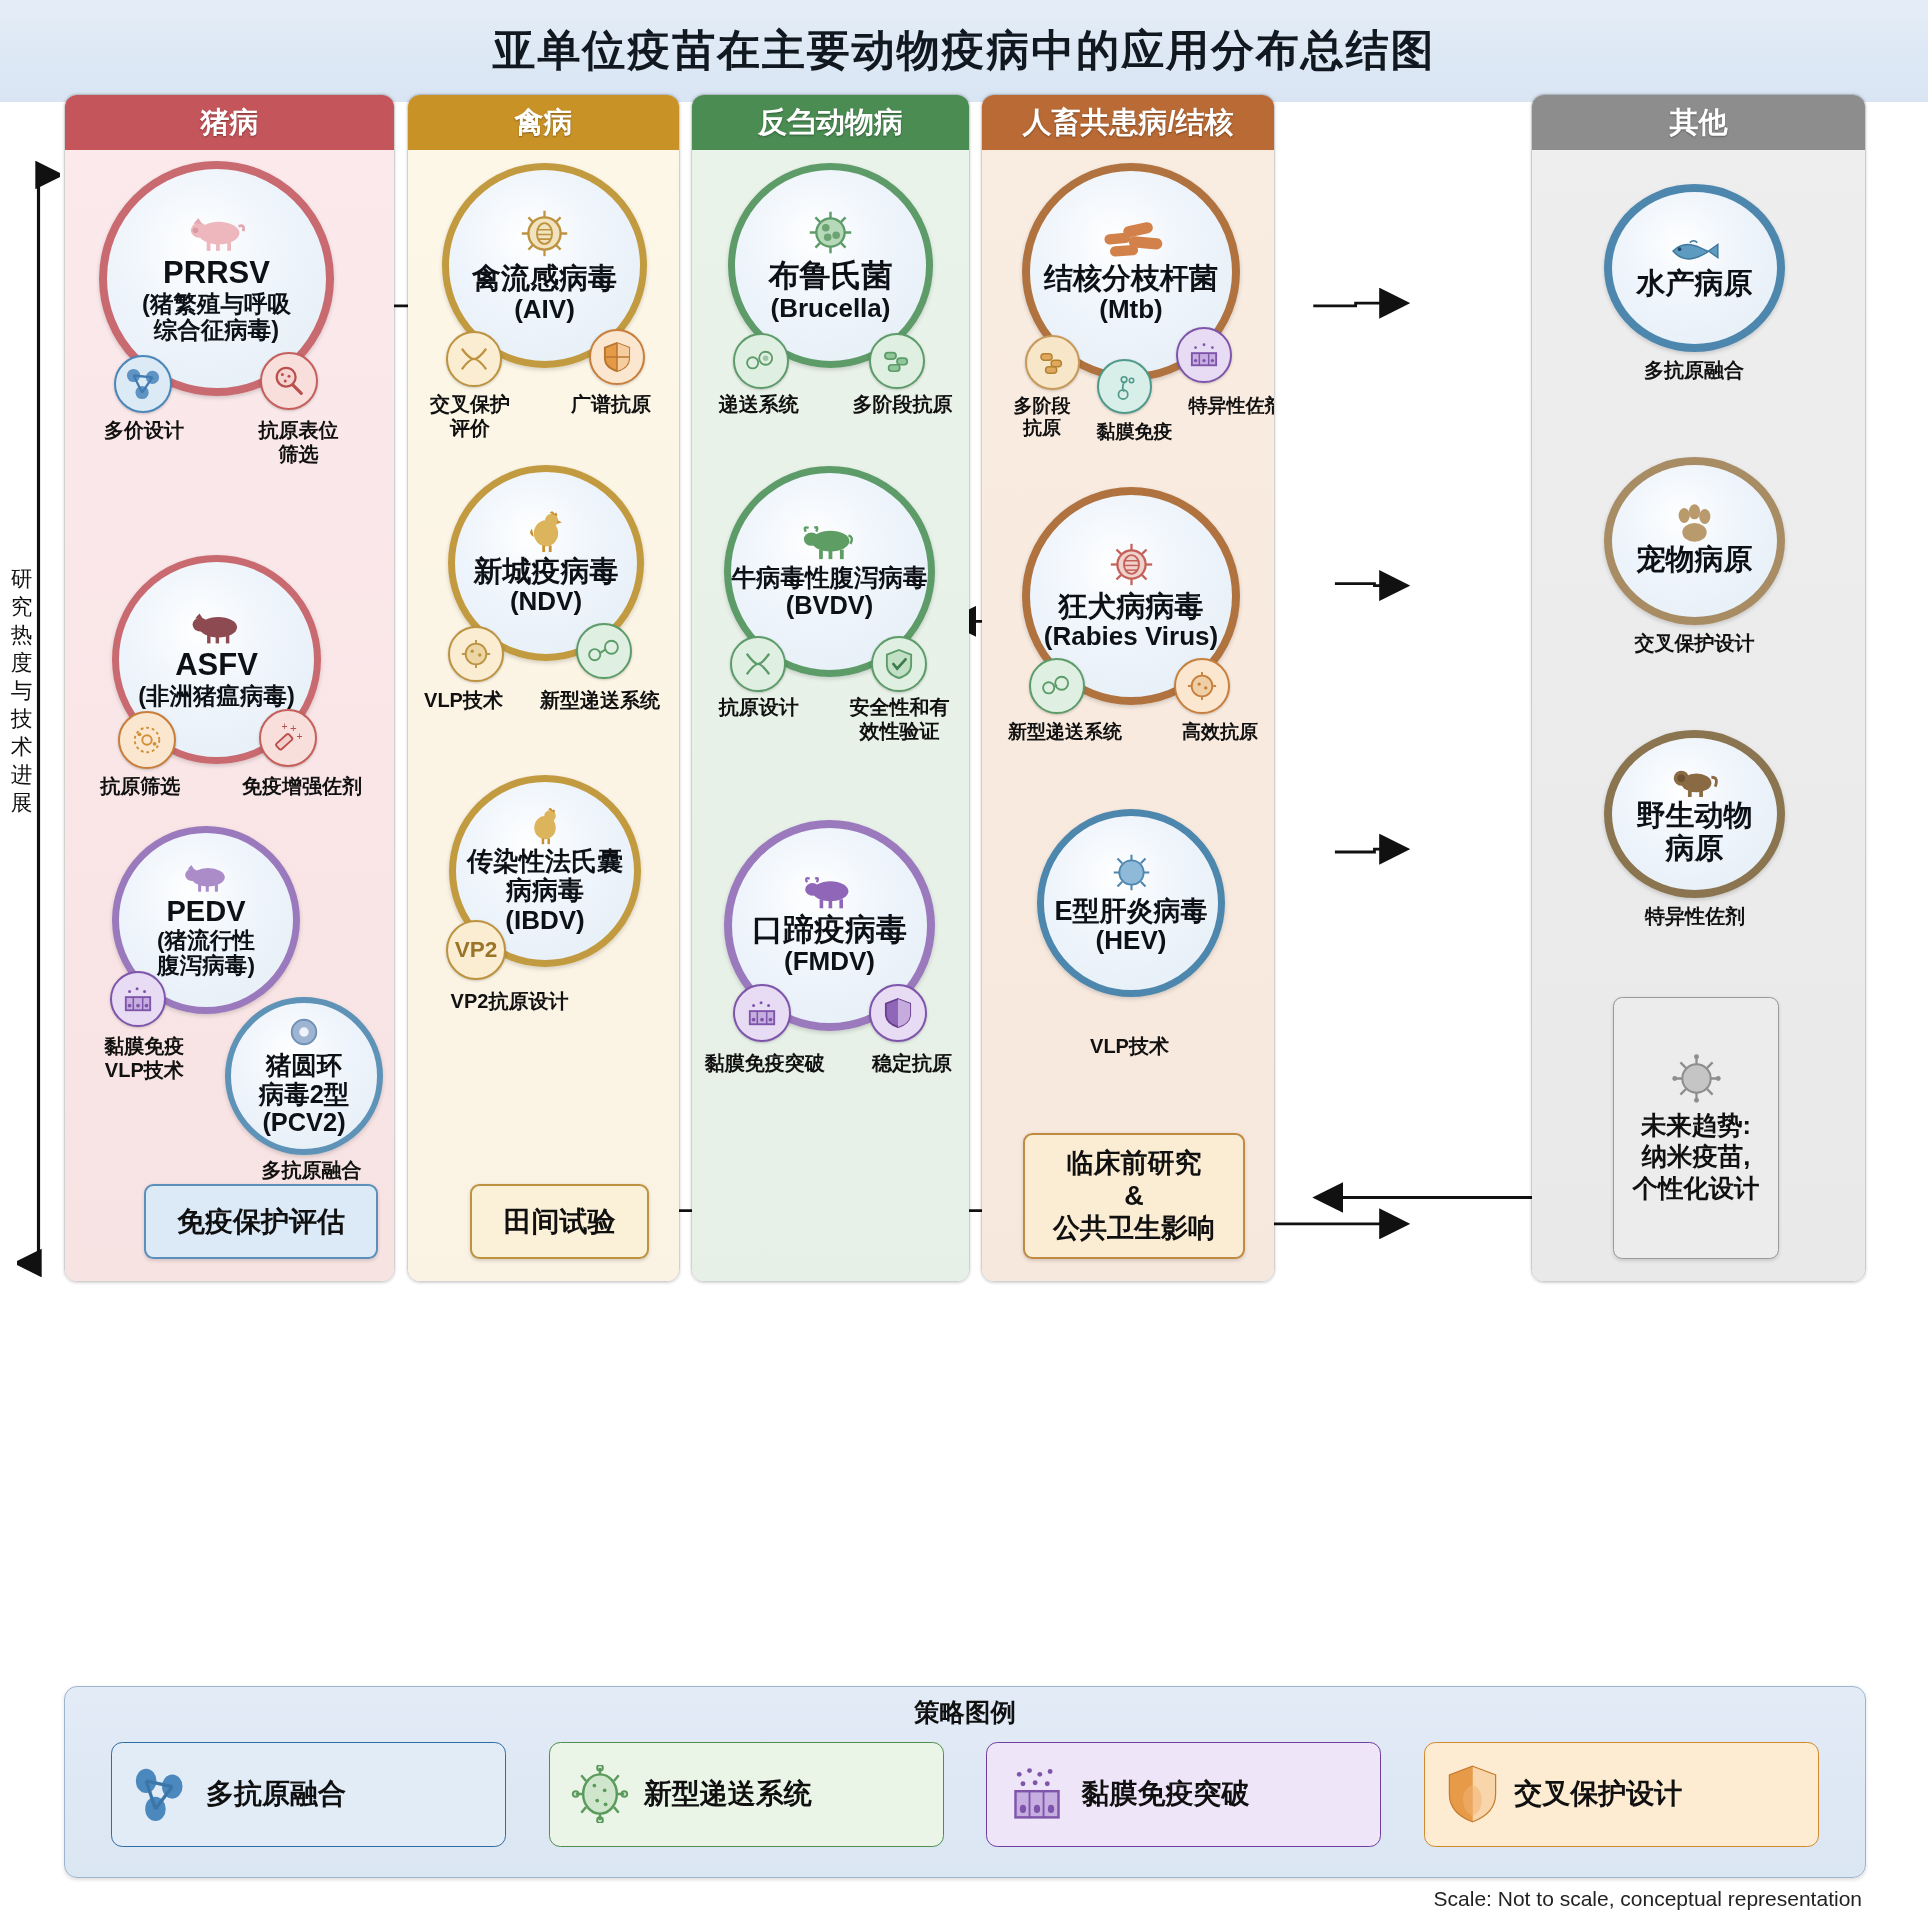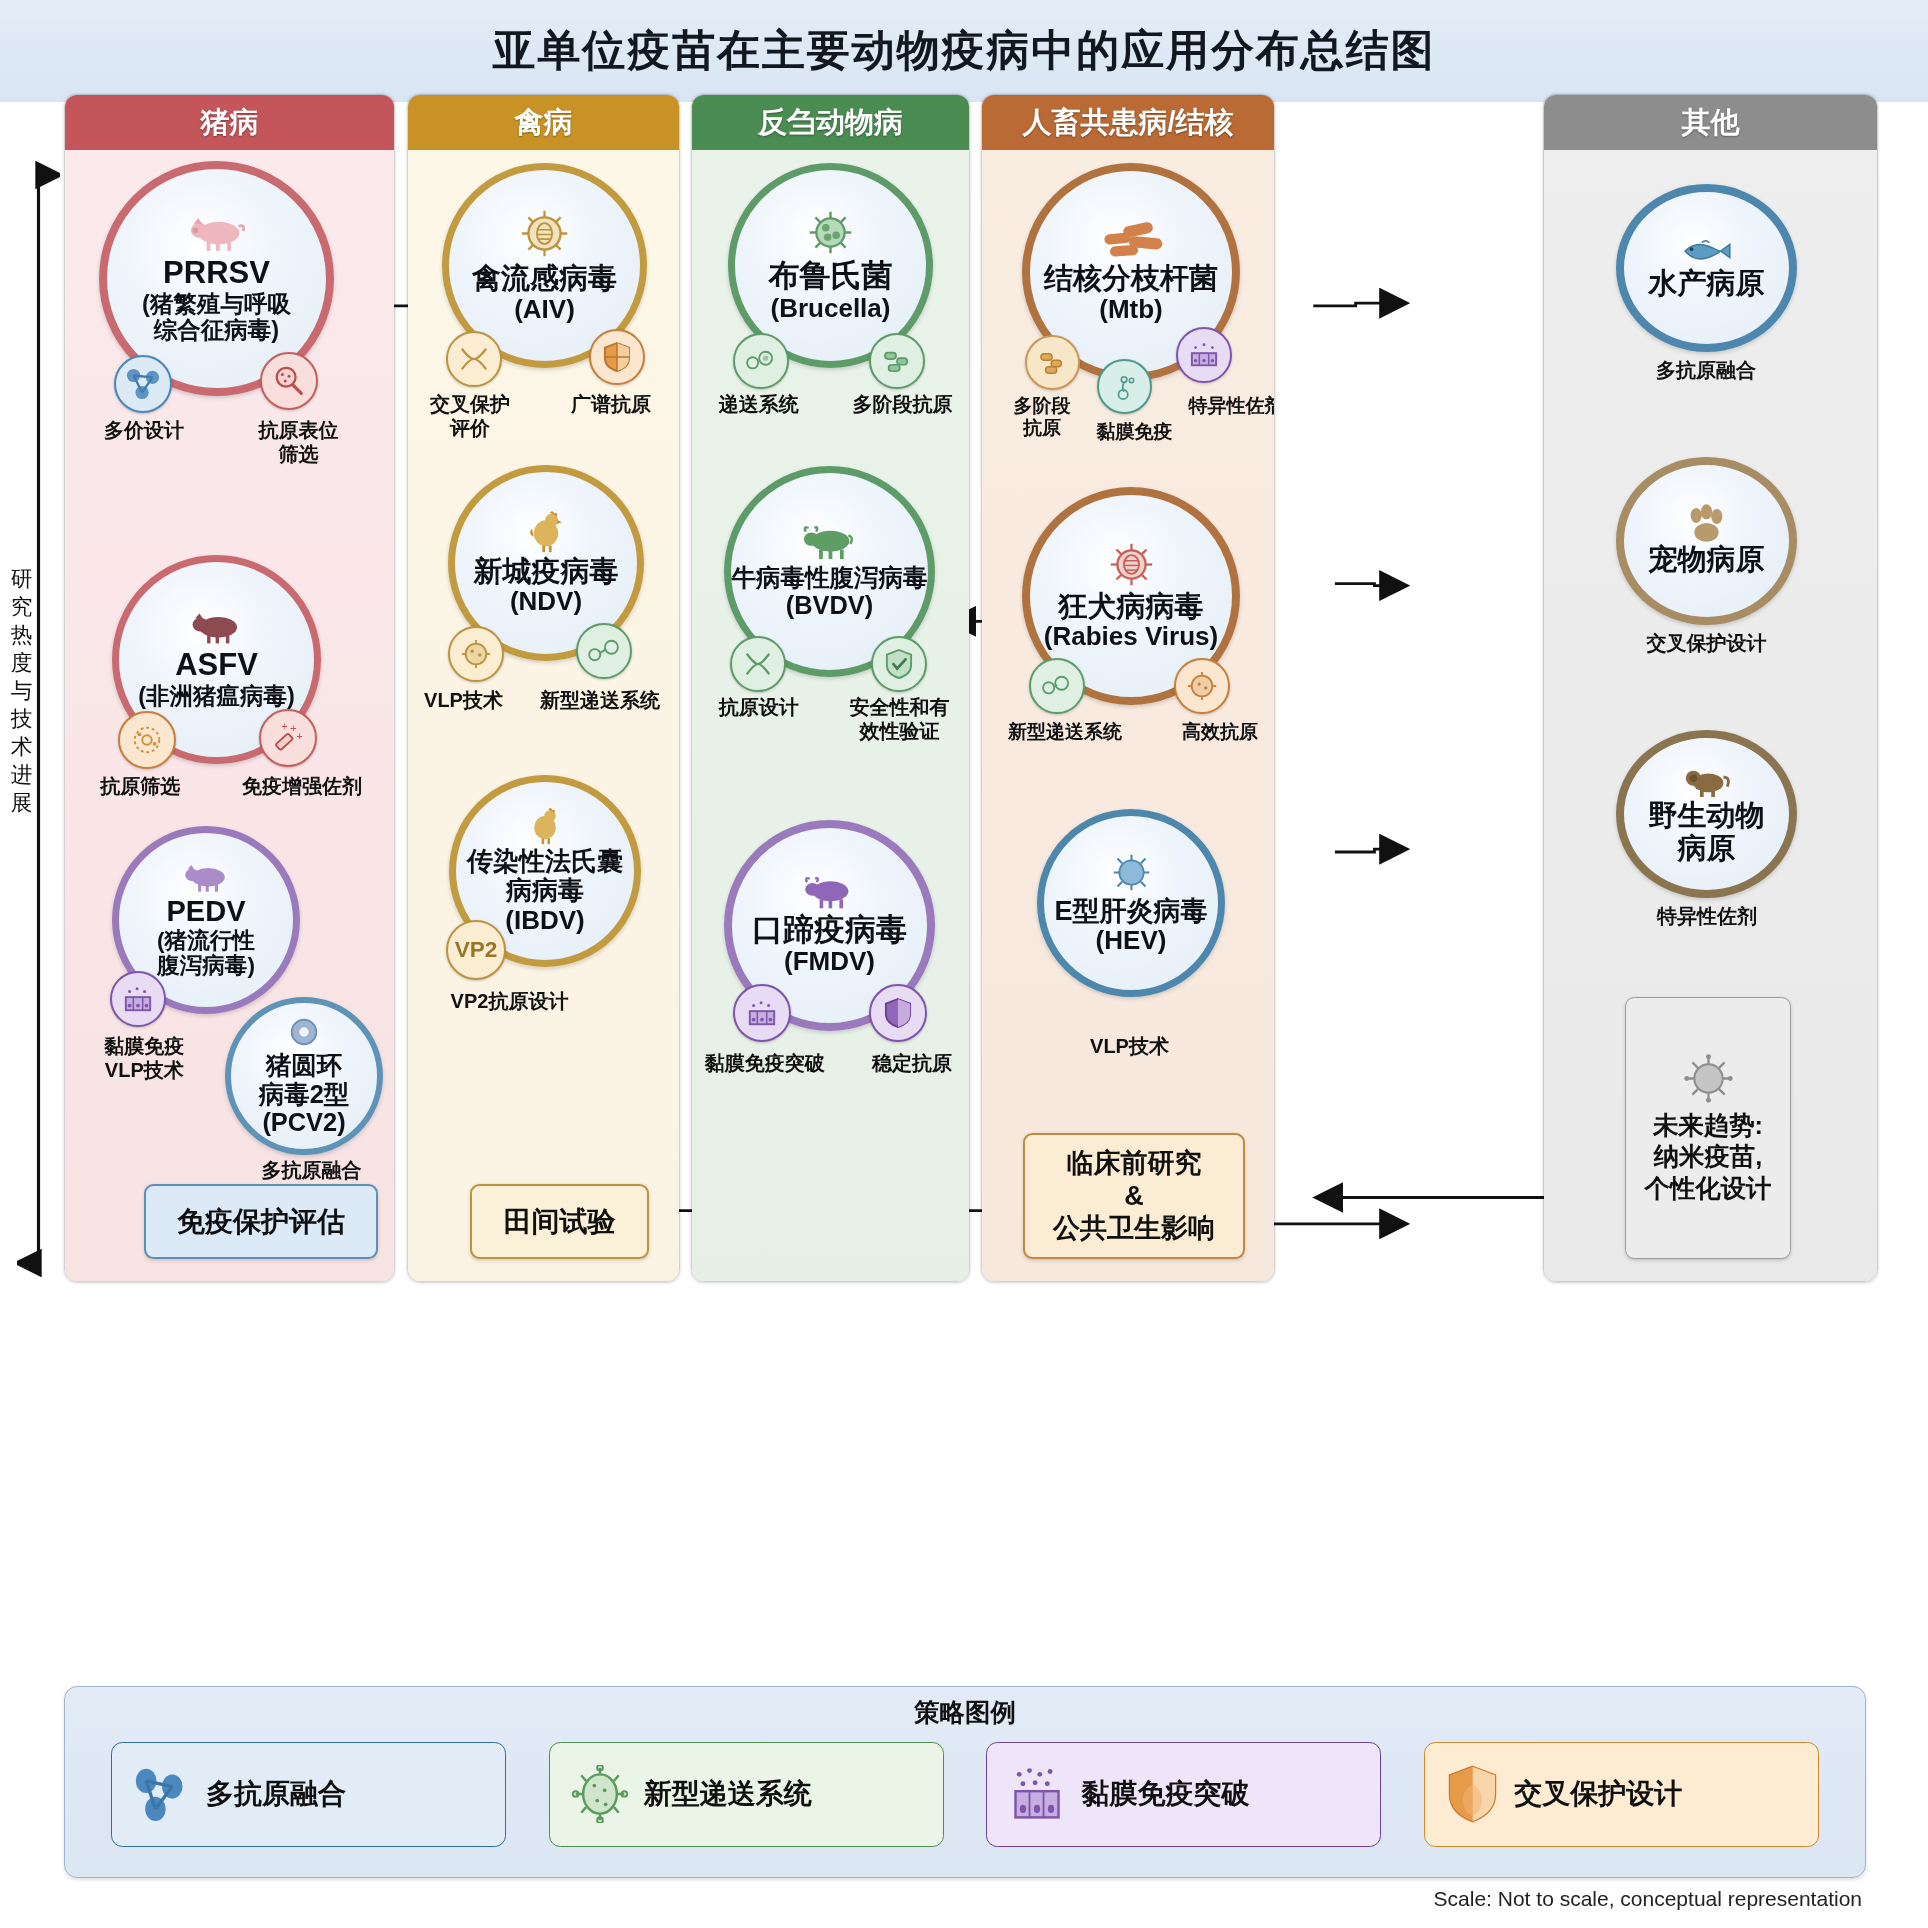--- a/index.html
+++ b/index.html
@@ -652,21 +652,21 @@
     <div class="caption" style="left:60px; top:885px; width:175px;">VLP技术</div>
 
     <div class="endbox" style="left:41px; top:983px; width:222px; height:126px; background:#fbecd4; border:2.4px solid #c08a43; font-size:27px; color:#101010; white-space:pre-line;">临床前研究
 &amp;
 公共卫生影响</div>
   </div>
 </div>
 
 <div class="col" id="col-other" style="left:1279px; width:588px; height:1188px; border:none; background:transparent; box-shadow:none; overflow:visible;">
 
-  <div style="position:absolute; left:264px; top:0; width:335px; height:1188px; border:0.9px solid rgba(0,0,0,.2); border-radius:13px; overflow:hidden; box-shadow:0 0.9px 2.8px rgba(0,0,0,.18);">
+  <div style="position:absolute; left:252px; top:0; width:335px; height:1188px; border:0.9px solid rgba(0,0,0,.2); border-radius:13px; overflow:hidden; box-shadow:0 0.9px 2.8px rgba(0,0,0,.18);">
     <div class="col-head" style="background:#8d8d8d;">其他</div>
     <div class="col-body" style="background:linear-gradient(180deg,#eeeeee 0%, #e9e9e9 100%);">
 
       <div class="node" style="left:72px; top:34px; width:181px; height:168px; border:8.5px solid #4e87ae;">
         <div class="nicon">
           <svg width="55" height="28" viewBox="0 0 58 30">
               <path d="M6 15 q12 -12 30 -3 q8 4 8 3 q0 1 -8 5 q-18 9 -30 -5z" fill="#5d9cc0" stroke="#3f7a9e" stroke-width="1.6"></path>
               <path d="M44 15 l10 -7 l0 14z" fill="#5d9cc0" stroke="#3f7a9e" stroke-width="1.6"></path>
               <circle cx="13" cy="13" r="2" fill="#1e4a66"></circle>
               <path d="M24 6 q4 -4 8 0" stroke="#3f7a9e" stroke-width="1.6" fill="none"></path>

